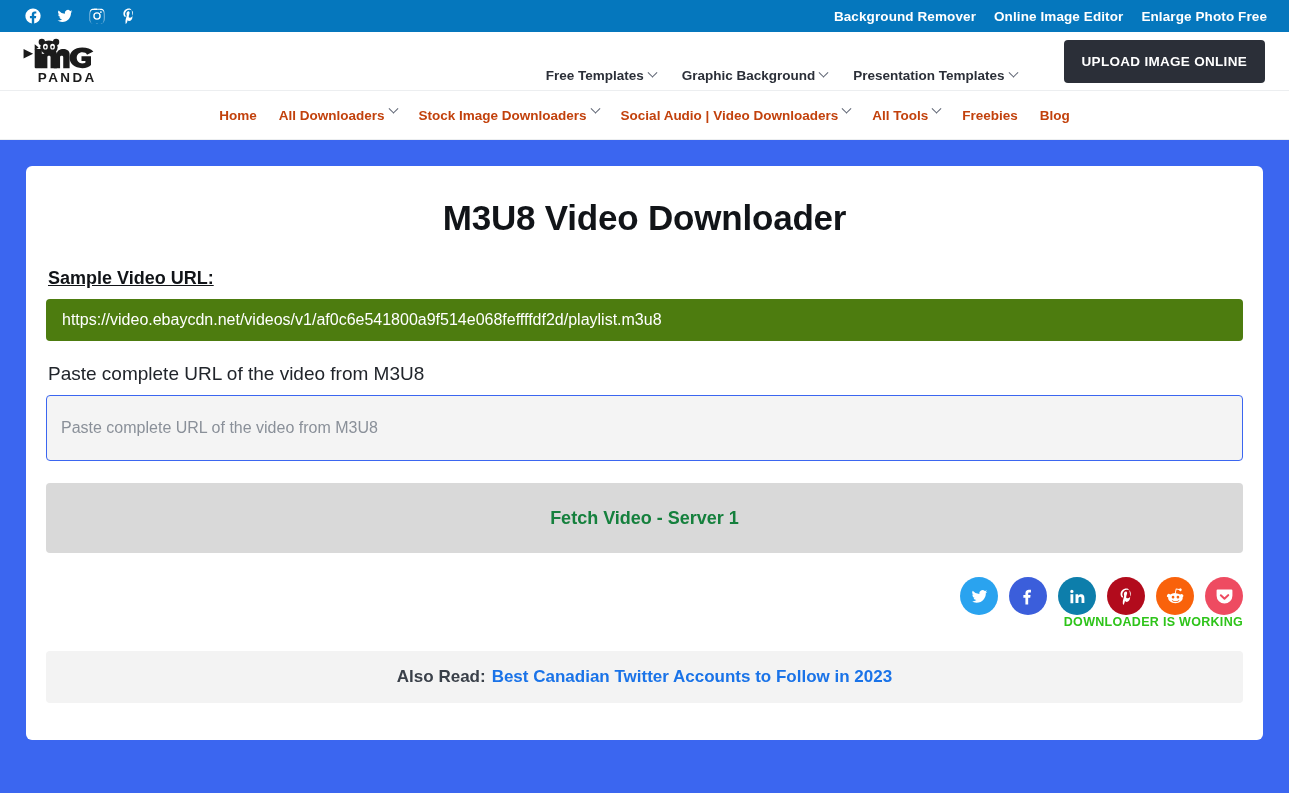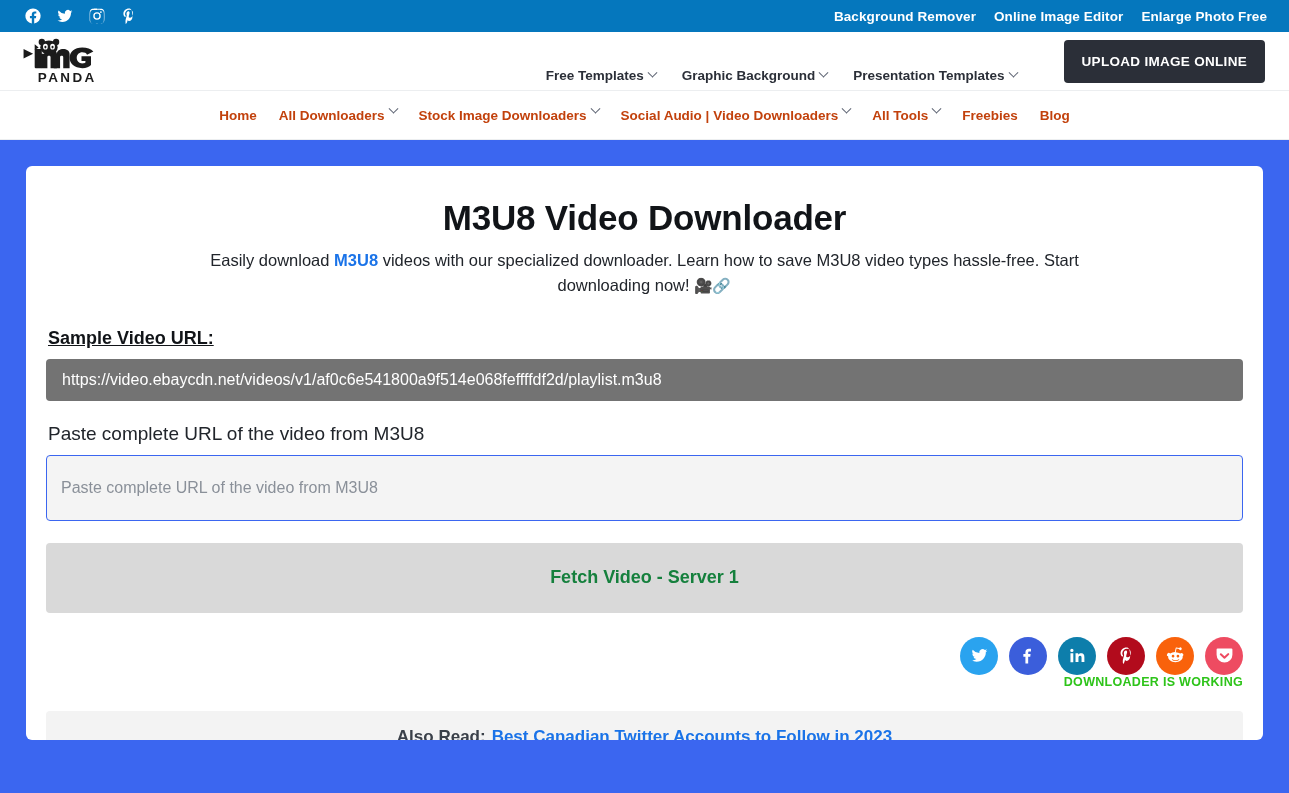--- a/index.html
+++ b/index.html
@@ -162,21 +162,21 @@
   .emoji { font-size: 15px; }
 
   .field-label {
     font-size: 18px;
     font-weight: bold;
     color: #111418;
     margin: 30px 0 10px 2px;
     text-decoration: underline;
   }
   .sample-url {
-    background: #737373;
+    background: #4d7c0f;
     color: #ffffff;
     border-radius: 4px;
     font-size: 16px;
     padding: 12px 16px;
     cursor: pointer;
     white-space: nowrap;
     overflow: hidden;
     text-overflow: ellipsis;
   }
   .field-label-2 {
@@ -353,23 +353,20 @@
   <div class="subnav-item">
     <span>Blog</span>
   </div>
 </div>
 
 <div class="canvas">
   <div class="card">
 
     <h1 class="page-title">M3U8 Video Downloader</h1>
 
-    <p class="page-sub">
-      <span>Easily download </span><a class="hl">M3U8</a><span> videos with our specialized downloader. Learn how to save M3U8 video types hassle-free. Start downloading now! </span><span class="emoji">🎥🔗</span>
-    </p>
 
     <div class="field-label">Sample Video URL:</div>
     <div class="sample-url">https://video.ebaycdn.net/videos/v1/af0c6e541800a9f514e068feffffdf2d/playlist.m3u8</div>
 
     <div class="field-label-2">Paste complete URL of the video from M3U8</div>
     <input class="url-input" type="text" placeholder="Paste complete URL of the video from M3U8" style="">
 
     <button class="fetch-btn">Fetch Video - Server 1</button>
 
     <div class="share-row">

